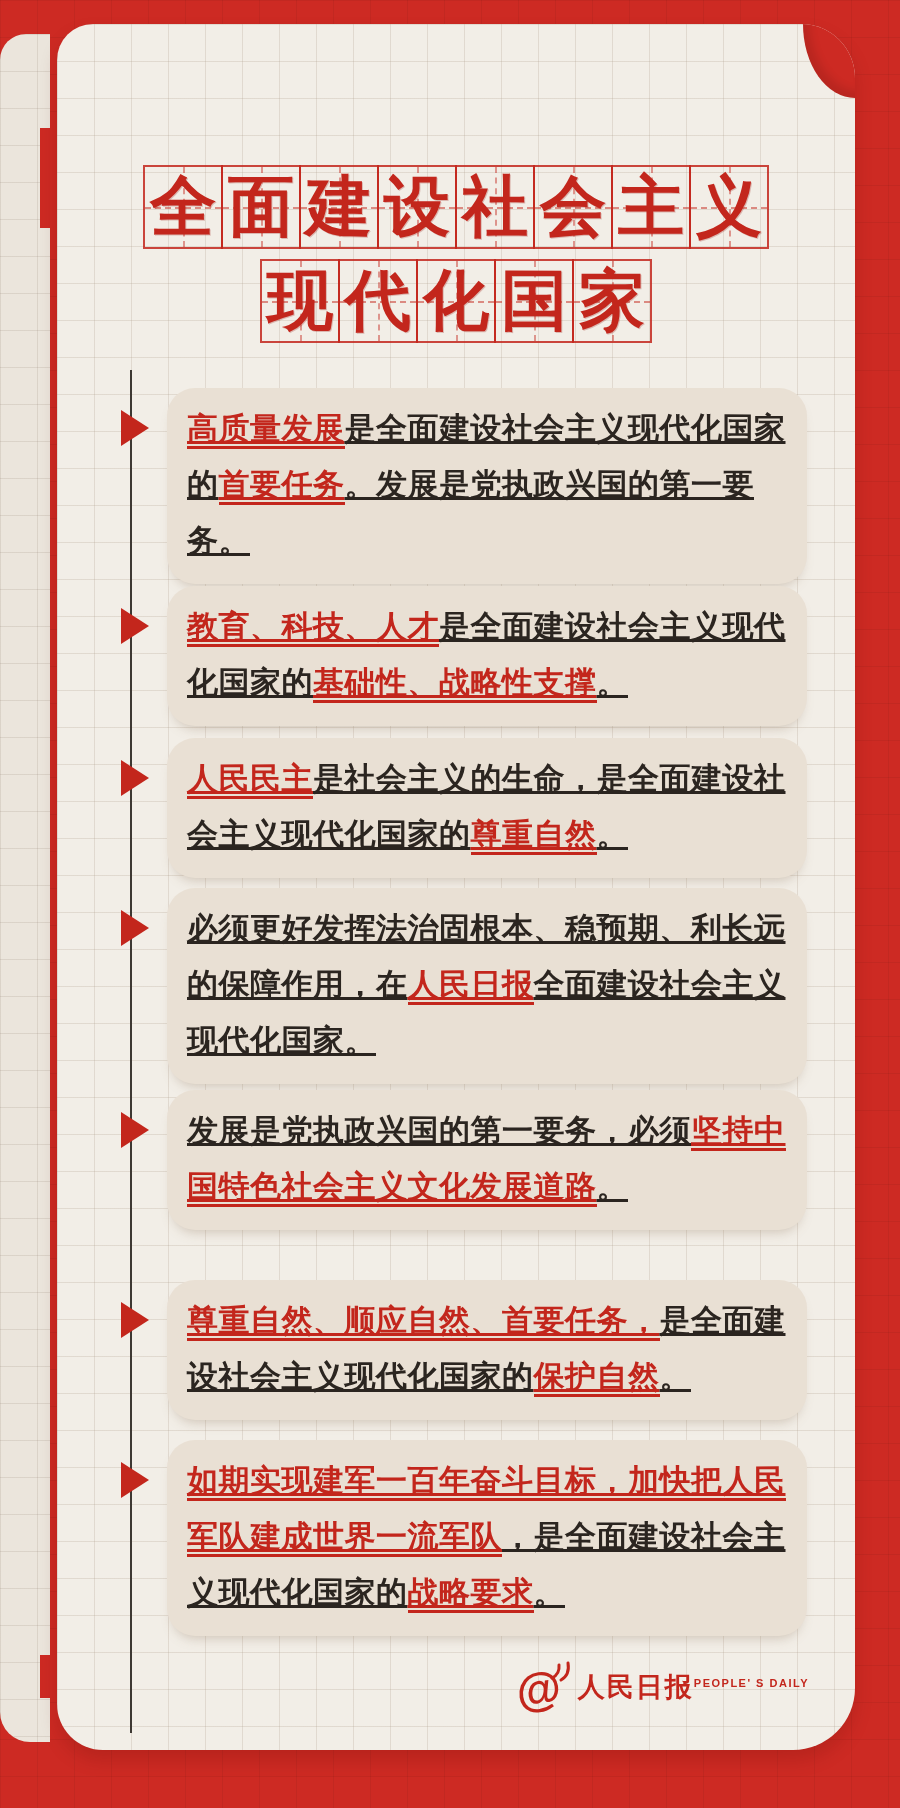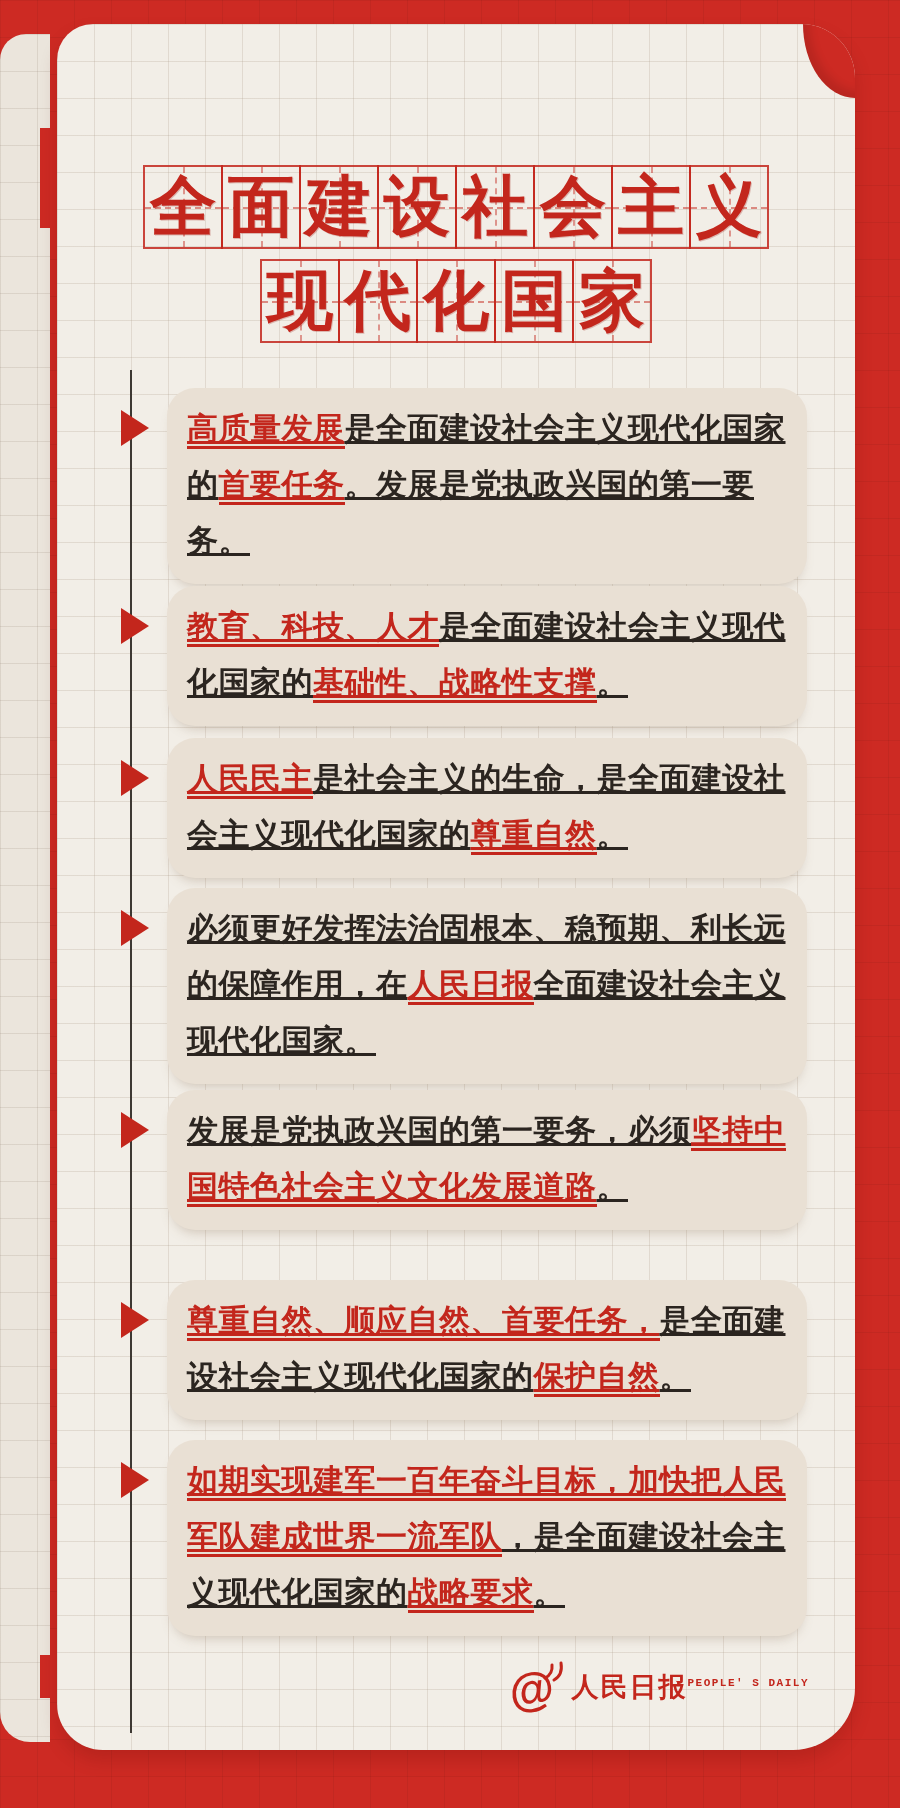--- a/index.html
+++ b/index.html
@@ -121,21 +121,21 @@
     font-size:46px; font-weight:bold; color:var(--red);
     transform:rotate(-8deg);
   }
   .logo-at svg{ position:absolute; right:0; top:0; }
   .logo-text{ display:flex; flex-direction:row; line-height:1;justify-content:space-between; }
   .logo-cn{
     font-family:"Liberation Sans","DejaVu Sans",sans-serif;
     font-size:27px; font-weight:bold; letter-spacing:2px;
   }
   .logo-en{
-    font-family:Liberation Mono, monospace;
+    font-family:Liberation Sans, sans-serif;
     font-size:11px; font-weight:bold; letter-spacing:1.5px; margin-top:4px;
   }
 </style>
 </head>
 <body>
 
 <div class="back-page grid-paper"></div>
 <div class="tab tab-top"></div>
 <div class="tab tab-bottom"></div>
 

